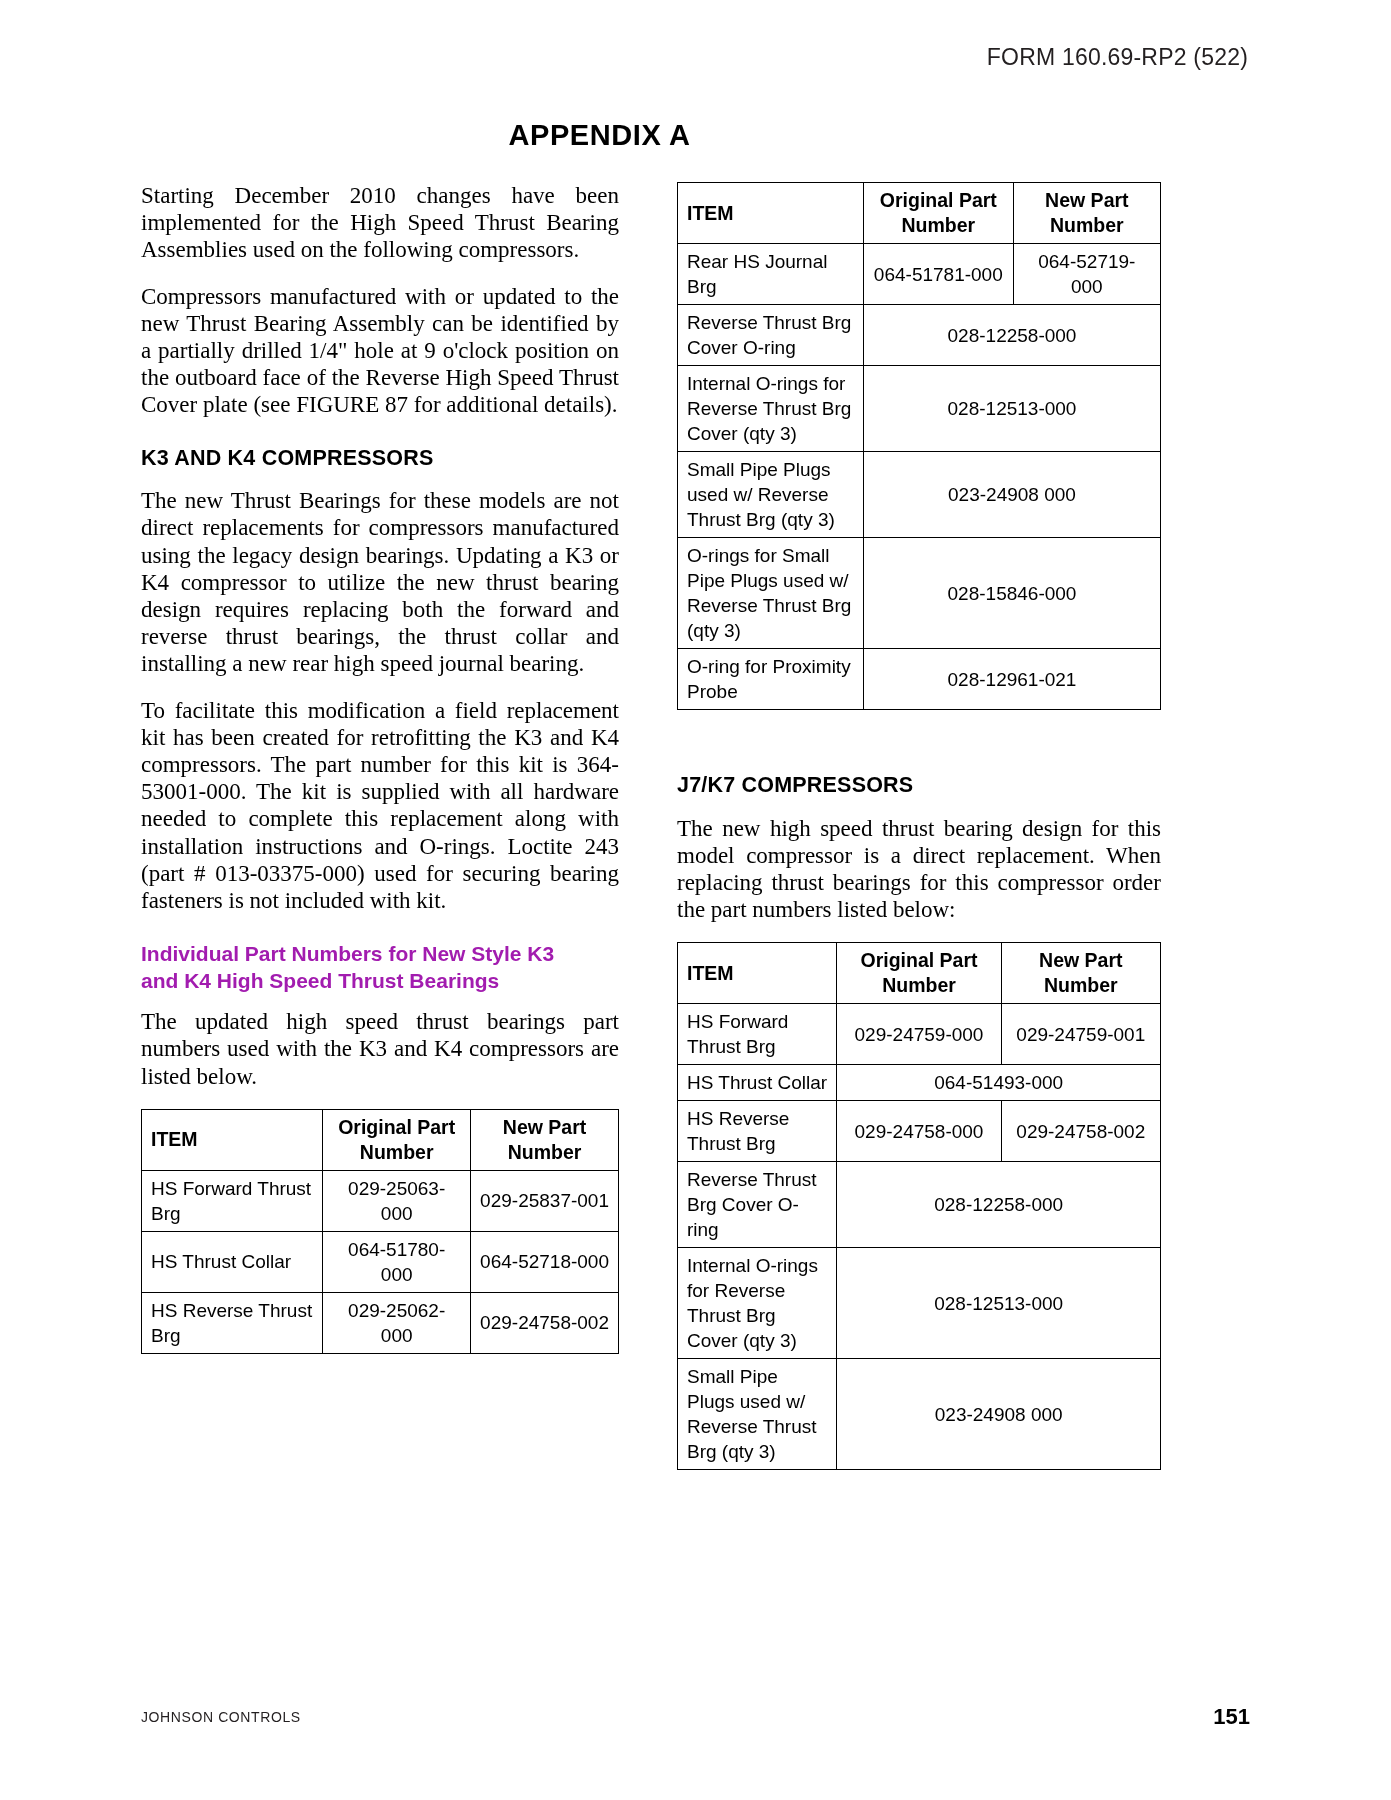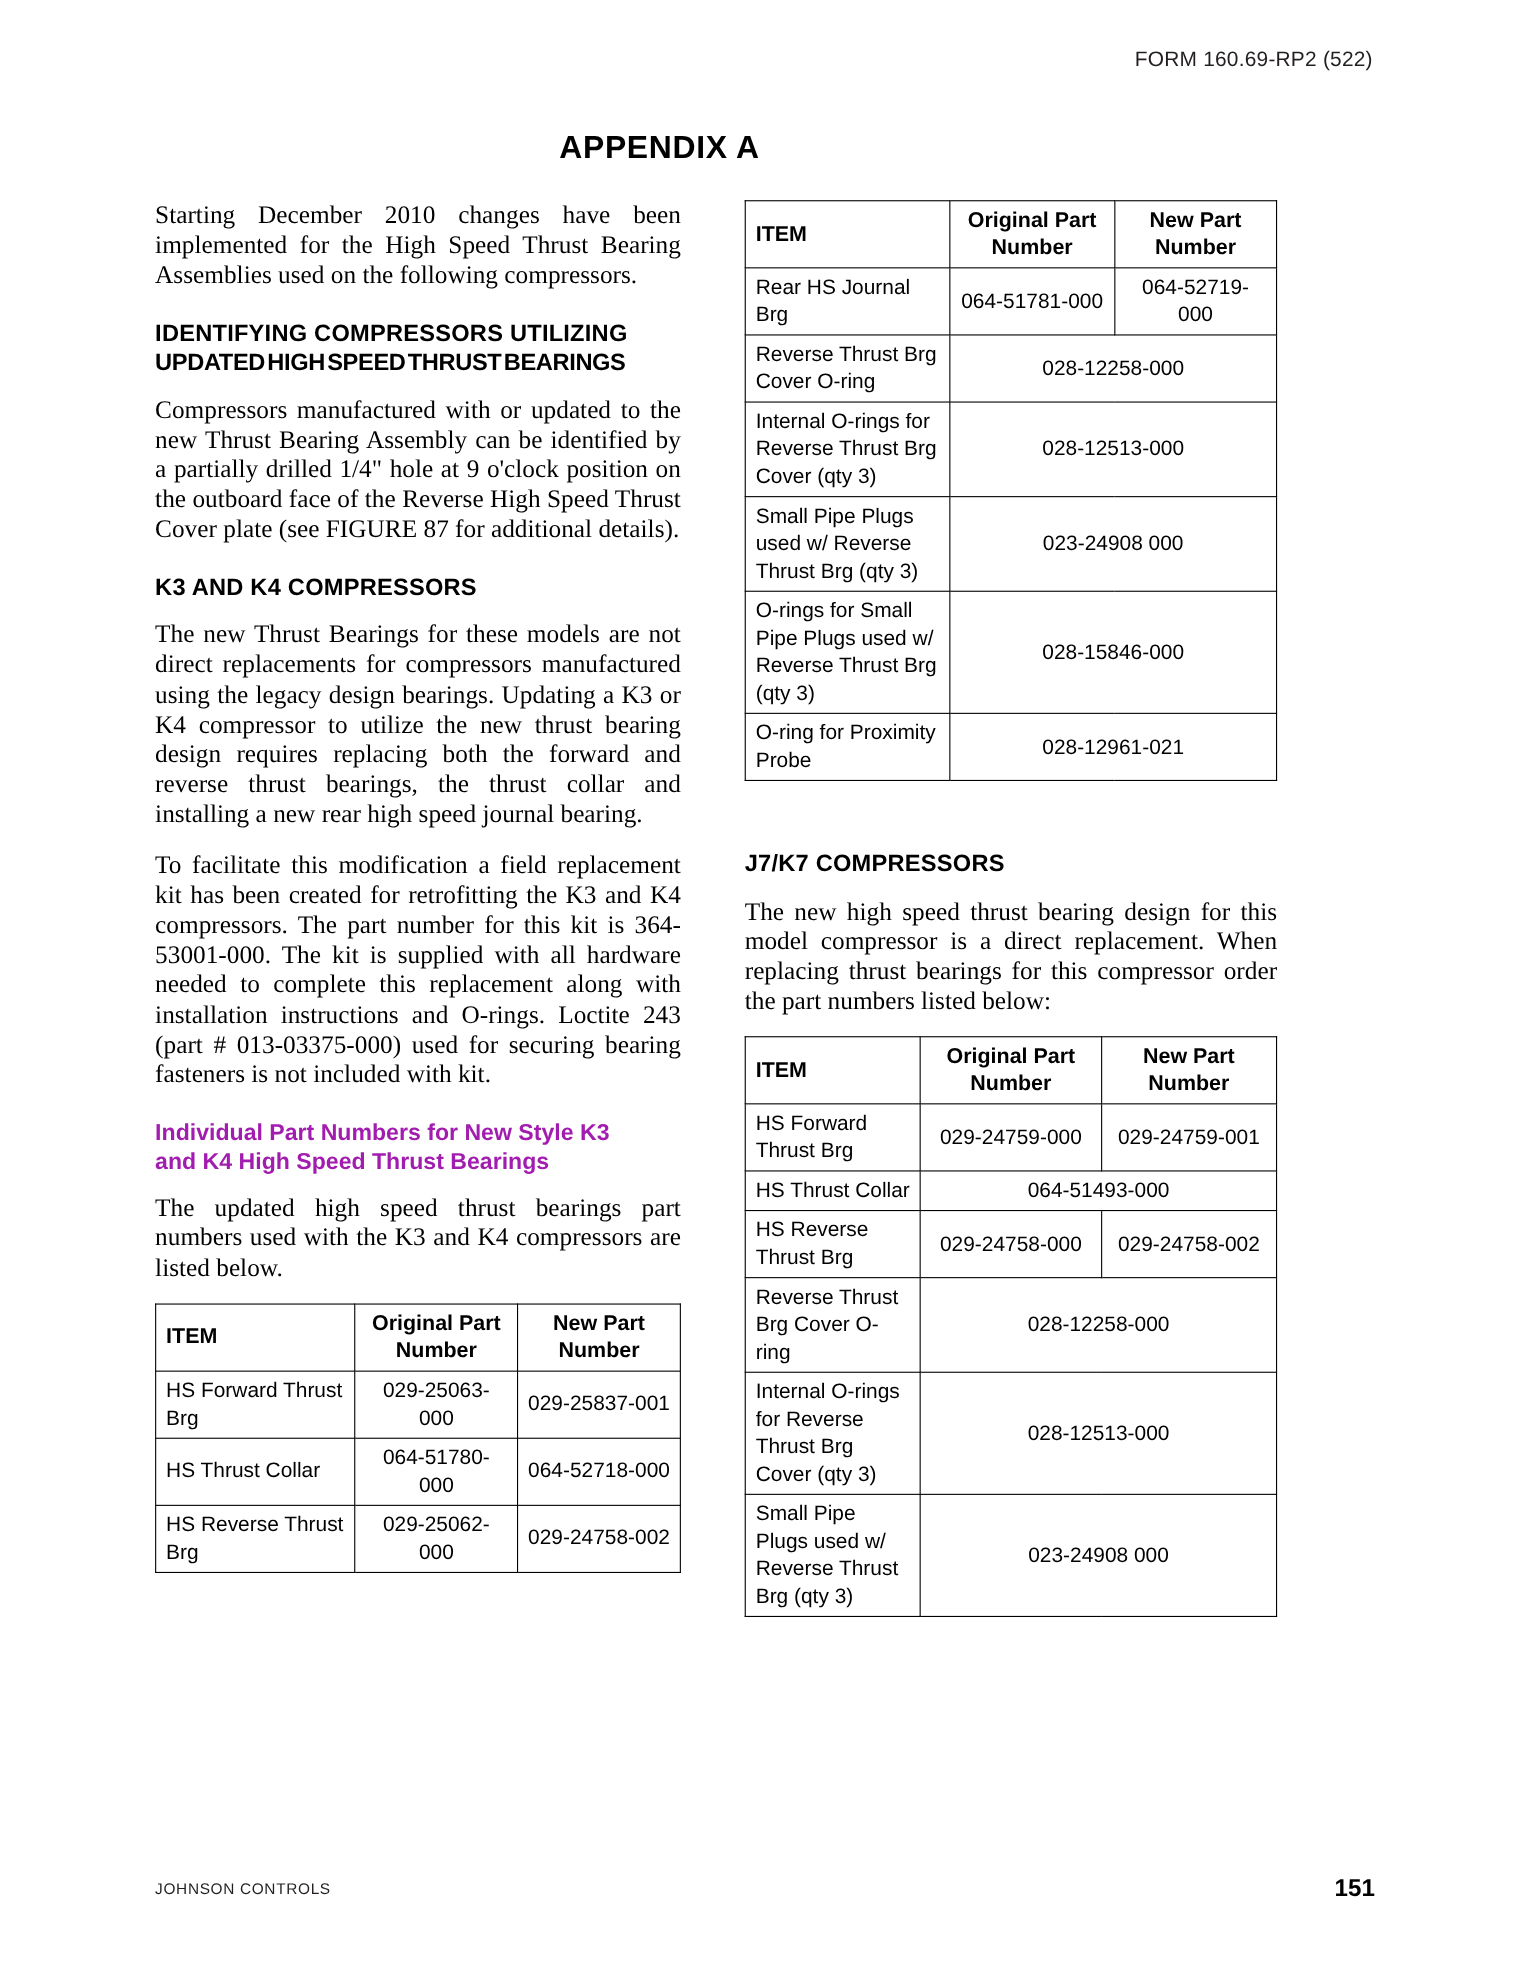--- a/index.html
+++ b/index.html
@@ -18,21 +18,21 @@
     color: #000000;
     overflow: hidden;
   }
 
   
   .form-header {
     position: absolute;
     top: 44px;
     right: 143px;
     font-family: "Liberation Sans", sans-serif;
-    font-size: 19px;
+    font-size: 23px;
     letter-spacing: 0.2px;
     color: #231f20;
     white-space: nowrap;
   }
 
   
   .appendix-title {
     position: absolute;
     top: 100px;
     left: 0;
@@ -174,24 +174,20 @@
 
   <div class="form-header">FORM 160.69-RP2 (522)</div>
 
   <h1 class="appendix-title">APPENDIX A</h1>
 
   <div class="col col-left">
 
     <p class="body">Starting December 2010 changes have been implemented for the High Speed Thrust Bearing Assemblies used on the following compressors.</p>
 
 
-    <h2 class="sect">
-      <span>IDENTIFYING COMPRESSORS UTILIZING</span>
-      <span class="tight">UPDATED HIGH SPEED THRUST BEARINGS</span>
-    </h2>
 
     <p class="body">Compressors manufactured with or updated to the new Thrust Bearing Assembly can be identified by a partially drilled 1/4" hole at 9 o'clock position on the outboard face of the Reverse High Speed Thrust Cover plate (see FIGURE 87 for additional details).</p>
 
     <h2 class="sect">K3 AND K4 COMPRESSORS</h2>
 
     <p class="body">The new Thrust Bearings for these models are not direct replacements for compressors manufactured using the legacy design bearings.  Updating a K3 or K4 compressor to utilize the new thrust bearing design requires replacing both the forward and reverse thrust bearings, the thrust collar and installing a new rear high speed journal bearing.</p>
 
     <p class="body">To facilitate this modification a field replacement kit has been created for retrofitting the K3 and K4 compressors.  The part number for this kit is 364-53001-000. The kit is supplied with all hardware needed to complete this replacement along with installation instructions and O-rings.  Loctite 243 (part # 013-03375-000) used for securing bearing fasteners is not included with kit.</p>
 
     <h3 class="subsect">

